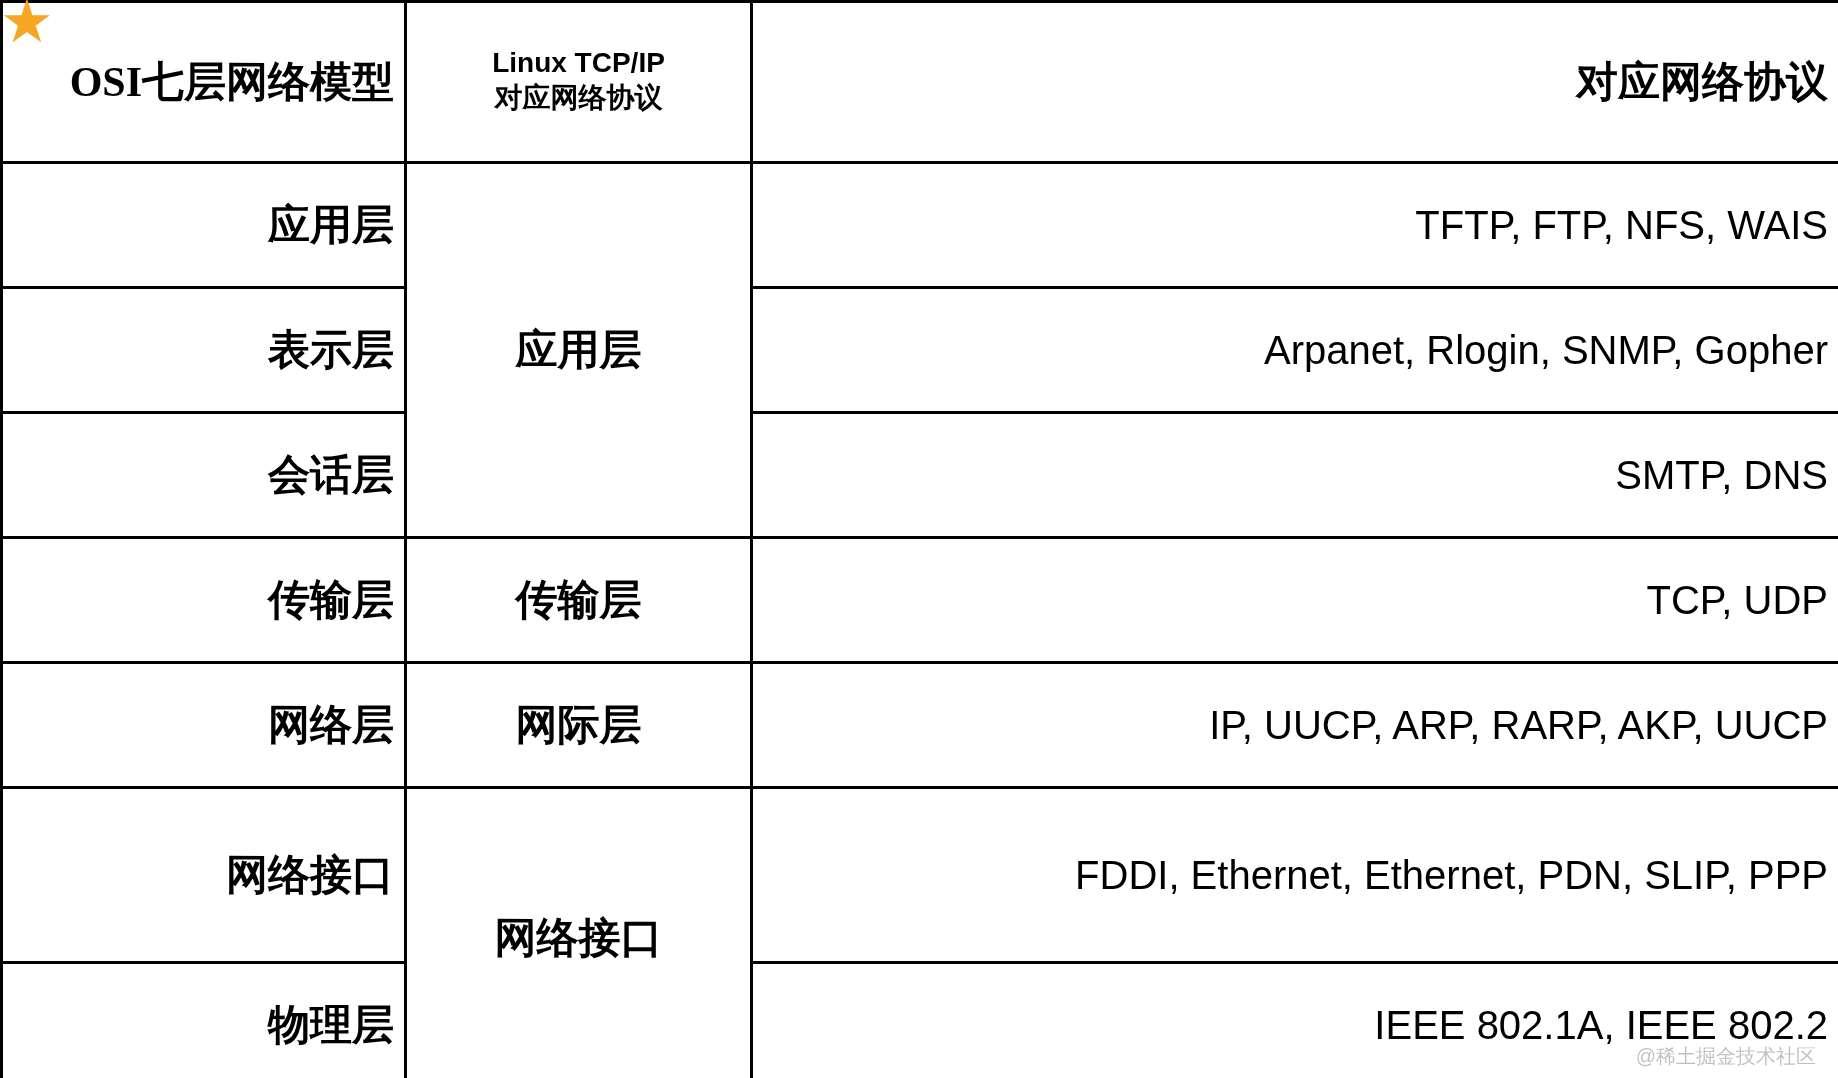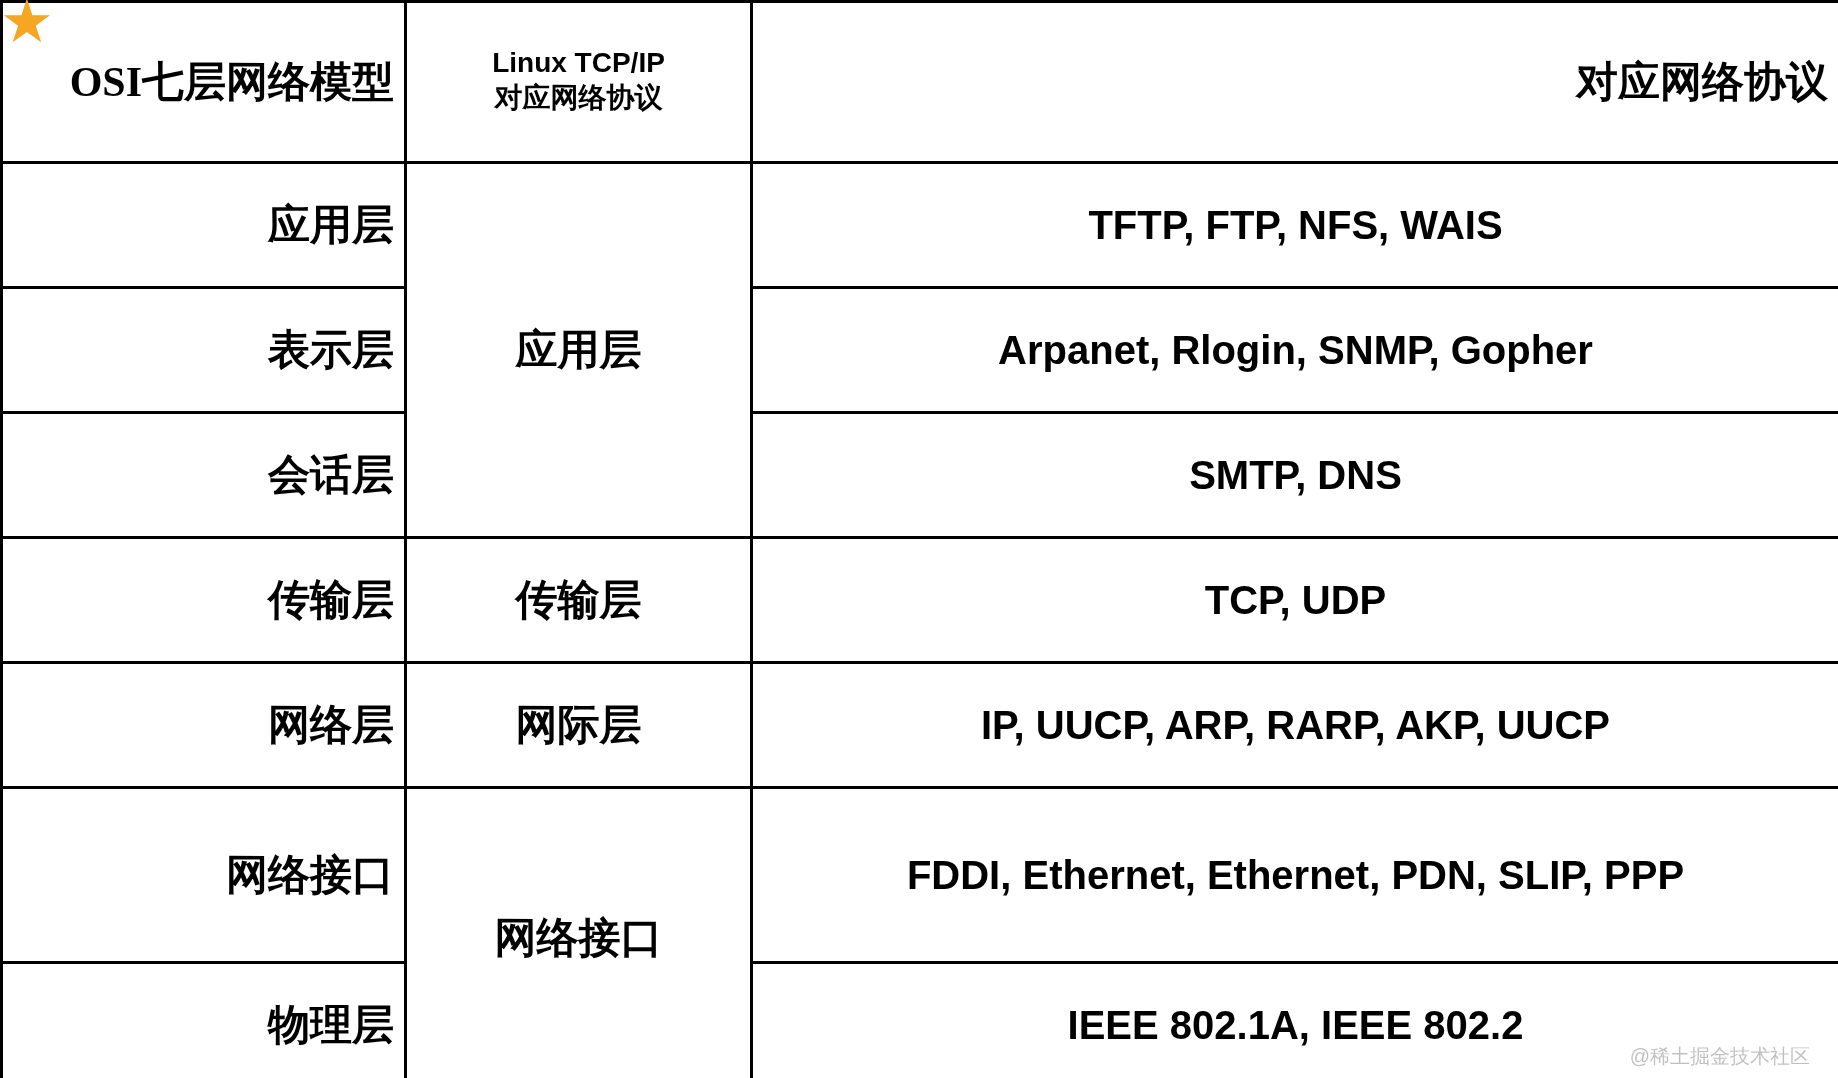--- a/index.html
+++ b/index.html
@@ -46,21 +46,22 @@
       text-align: right;
     }
     .tcp-cell {
       font-family: "KaiTi", "STKaiti", "楷体", serif;
       font-size: 42px;
       font-weight: bold;
     }
     .proto-cell {
       font-family: Arial, "Microsoft YaHei", sans-serif;
       font-size: 40px;
-      font-weight: 700;
+      font-weight: 400;
+      text-align: right;
     }
 
     
     .star {
       position: absolute;
       top: -8px;
       left: 0;
       font-size: 60px;
       color: #f5a623;
       line-height: 1;
@@ -68,21 +69,21 @@
     }
 
     
     .red-overlay {
       position: absolute;
       pointer-events: none;
     }
 
     .watermark {
       position: absolute;
-      right: 28px;
+      right: 22px;
       bottom: 8px;
       font-size: 20px;
       color: rgba(0,0,0,0.25);
       font-family: "Microsoft YaHei", sans-serif;
       font-weight: normal;
     }
   </style>
 </head>
 <body>
 

